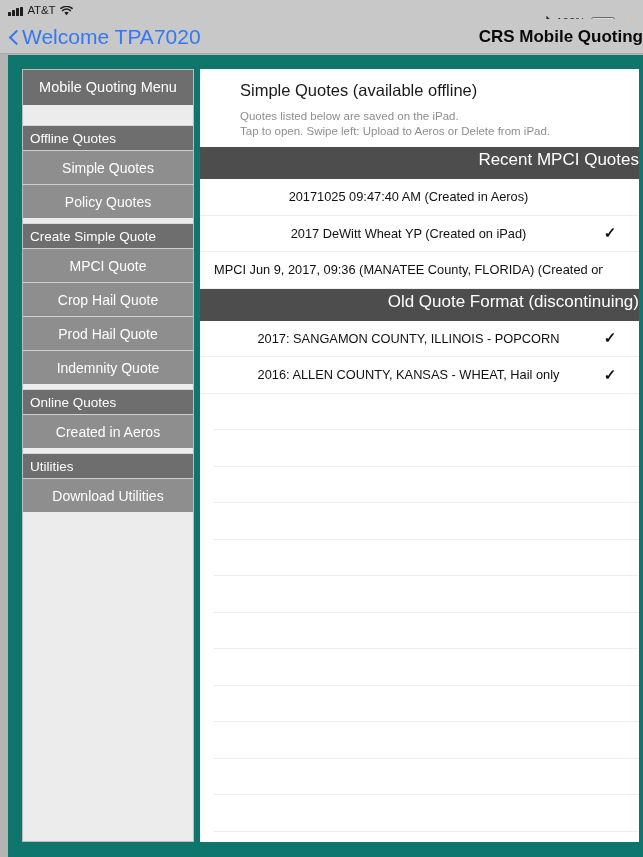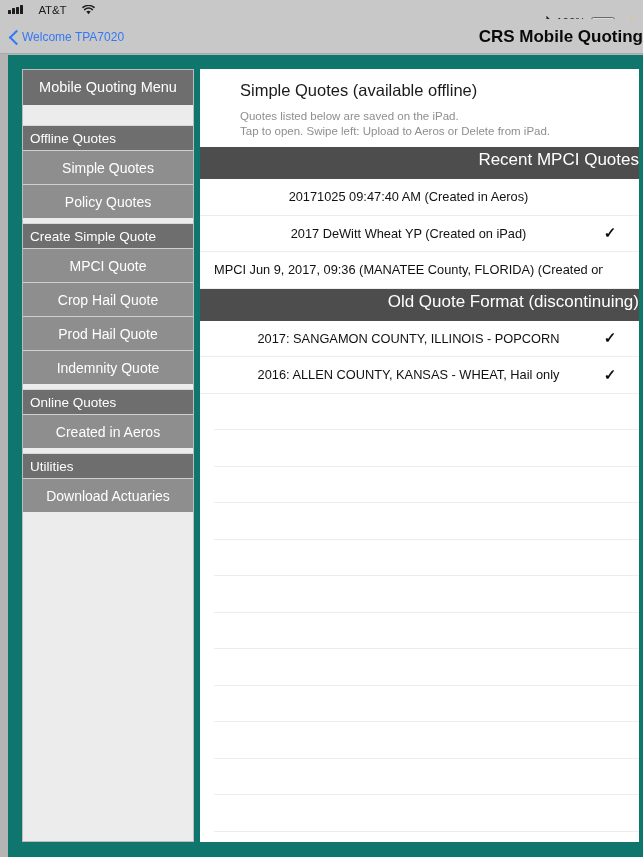--- a/index.html
+++ b/index.html
@@ -22,22 +22,22 @@
     background: #c8c8c8;
     display: flex;
     align-items: center;
     font-size: 11.5px;
     color: #1c1c1c;
   }
   .status-left {
     position: absolute;
     left: 8px;
     display: flex;
-    align-items: center;
-    gap: 16px;
+    align-items: flex-end;
+    gap: 5px;
   }
   .signal-bars { display: flex; align-items: flex-end; gap: 1.5px; height: 9px; }
   .signal-bars i { display: block; width: 2.5px; background: #1c1c1c; border-radius: 0.5px; }
   .signal-bars i:nth-child(1) { height: 4px; }
   .signal-bars i:nth-child(2) { height: 6px; }
   .signal-bars i:nth-child(3) { height: 7.5px; }
   .signal-bars i:nth-child(4) { height: 9px; }
   .carrier { font-size: 11.5px; letter-spacing: -0.2px; }
   .wifi-icon { width: 13px; height: 10px; display: inline-block; position: relative; }
 
@@ -93,21 +93,21 @@
     border-bottom: 1px solid #a9a9a9;
   }
   .nav-back {
     position: absolute;
     left: 9px; top: 0;
     height: 35px;
     display: flex;
     align-items: center;
     gap: 4px;
     color: #3478f6;
-    font-size: 12px;
+    font-size: 21px;
     cursor: pointer;
   }
   .chevron-left {
     display: inline-block;
     width: 9px; height: 15px;
     position: relative;
   }
   .chevron-left::before {
     content: "";
     position: absolute;
@@ -308,21 +308,21 @@
     <div class="menu-item">Crop Hail Quote</div>
     <div class="menu-item">Prod Hail Quote</div>
     <div class="menu-item">Indemnity Quote</div>
     <div class="menu-sep"></div>
 
     <div class="menu-group-header">Online Quotes</div>
     <div class="menu-item">Created in Aeros</div>
     <div class="menu-sep"></div>
 
     <div class="menu-group-header">Utilities</div>
-    <div class="menu-item">Download Actuaries</div>
+    <div class="menu-item">Download Utilities</div>
   </div>
 
   <div class="main-panel">
     <div class="panel-head">
       <div class="panel-title">Simple Quotes (available offline)</div>
       <div class="panel-sub">Quotes listed below are saved on the iPad.</div>
       <div class="panel-sub">Tap to open. Swipe left: Upload to Aeros or Delete from iPad.</div>
     </div>
 
     <div class="section-header">Recent MPCI Quotes</div>

